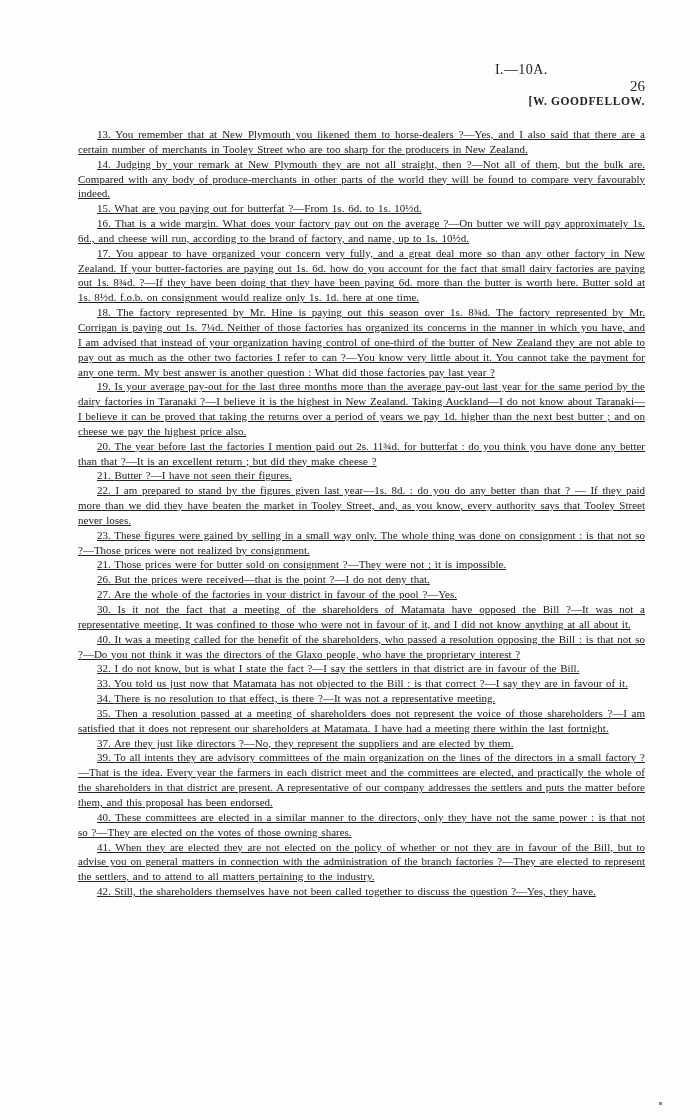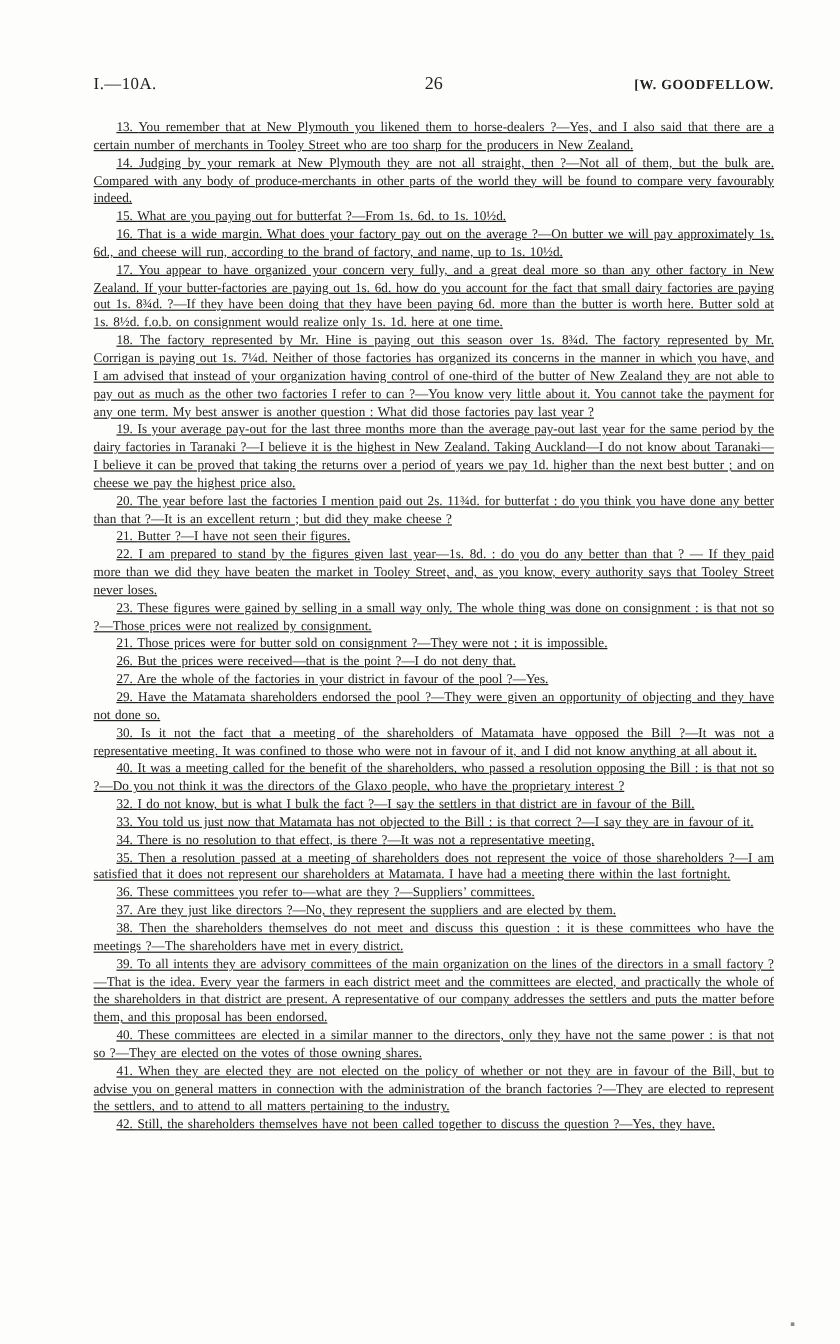--- a/index.html
+++ b/index.html
@@ -16,23 +16,24 @@
     position: relative;
   }
   .page {
     box-sizing: border-box;
     width: 700px;
     height: 1120px;
     padding: 62px 55px 0 78px;
   }
   .page-header {
     display: flex;
-    align-items: center;
+    align-items: flex-end;
     justify-content: space-between;
     margin-bottom: 20px;
+    flex-direction: column;
   }
   .header-left {
     font-size: 14px;
     letter-spacing: 0.4px;
     width: 150px;
   }
   .header-center {
     font-size: 15px;
     text-align: center;
     flex: 1;
@@ -98,39 +99,36 @@
   <p><span>23. </span><span>These figures were gained by selling in a small way only.  The whole thing was done on consignment :  is that not so ?—Those prices were not realized by consignment.</span></p>
 
   <p><span>21. </span><span>Those prices were for butter sold on consignment ?—They were not ;  it is impossible.</span></p>
 
 
   <p><span>26. </span><span>But the prices were received—that is the point ?—I do not deny that.</span></p>
 
   <p><span>27. </span><span>Are the whole of the factories in your district in favour of the pool ?—Yes.</span></p>
 
 
-  <p><span>29. </span><span>Have the Matamata shareholders endorsed the pool ?—They were given an opportunity of objecting and they have not done so.</span></p>
 
   <p><span>30. </span><span>Is it not the fact that a meeting of the shareholders of Matamata have opposed the Bill ?—It was not a representative meeting.  It was confined to those who were not in favour of it, and I did not know anything at all about it.</span></p>
 
   <p><span>40. </span><span>It was a meeting called for the benefit of the shareholders, who passed a resolution opposing the Bill :  is that not so ?—Do you not think it was the directors of the Glaxo people, who have the proprietary interest ?</span></p>
 
-  <p><span>32. </span><span>I do not know, but is what I bulk the fact ?—I say the settlers in that district are in favour of the Bill.</span></p>
+  <p><span>32. </span><span>I do not know, but is what I state the fact ?—I say the settlers in that district are in favour of the Bill.</span></p>
 
   <p><span>33. </span><span>You told us just now that Matamata has not objected to the Bill :  is that correct ?—I say they are in favour of it.</span></p>
 
   <p><span>34. </span><span>There is no resolution to that effect, is there ?—It was not a representative meeting.</span></p>
 
   <p><span>35. </span><span>Then a resolution passed at a meeting of shareholders does not represent the voice of those shareholders ?—I am satisfied that it does not represent our shareholders at Matamata.  I have had a meeting there within the last fortnight.</span></p>
 
-  <p><span>36. </span><span>These committees you refer to—what are they ?—Suppliers’ committees.</span></p>
 
   <p><span>37. </span><span>Are they just like directors ?—No, they represent the suppliers and are elected by them.</span></p>
 
-  <p><span>38. </span><span>Then the shareholders themselves do not meet and discuss this question :  it is these committees who have the meetings ?—The shareholders have met in every district.</span></p>
 
   <p><span>39. </span><span>To all intents they are advisory committees of the main organization on the lines of the directors in a small factory ?—That is the idea.  Every year the farmers in each district meet and the committees are elected, and practically the whole of the shareholders in that district are present. A representative of our company addresses the settlers and puts the matter before them, and this proposal has been endorsed.</span></p>
 
   <p><span>40. </span><span>These committees are elected in a similar manner to the directors, only they have not the same power :  is that not so ?—They are elected on the votes of those owning shares.</span></p>
 
   <p><span>41. </span><span>When they are elected they are not elected on the policy of whether or not they are in favour of the Bill, but to advise you on general matters in connection with the administration of the branch factories ?—They are elected to represent the settlers, and to attend to all matters pertaining to the industry.</span></p>
 
   <p><span>42. </span><span>Still, the shareholders themselves have not been called together to discuss the question ?—Yes, they have.</span></p>
 </div>
 </div>

